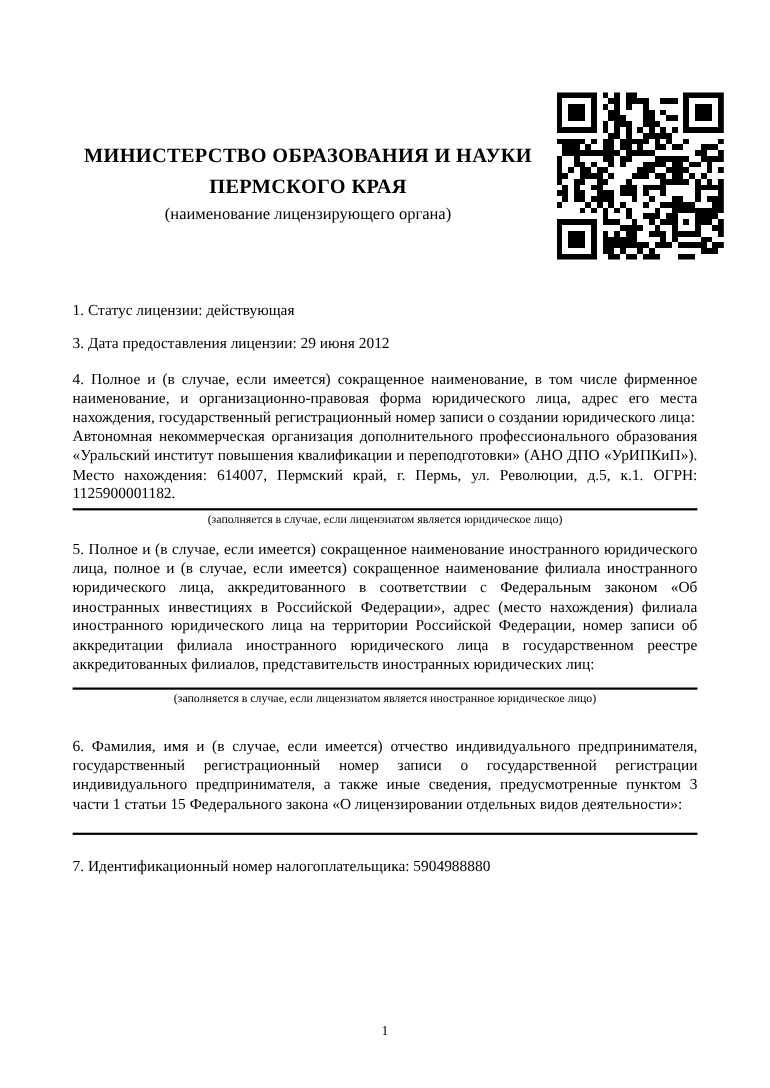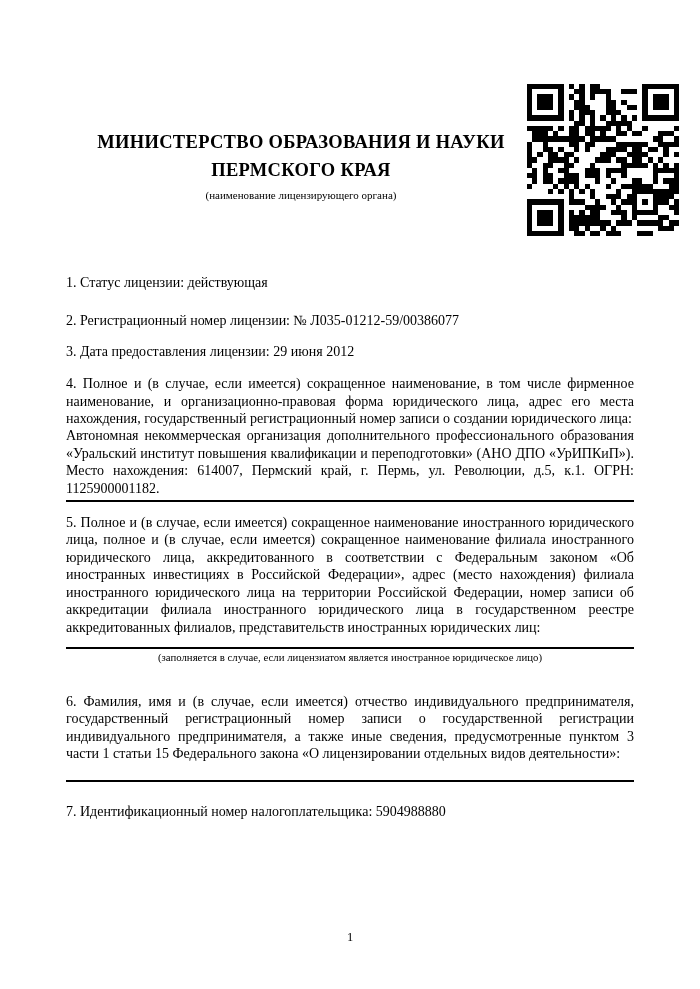--- a/index.html
+++ b/index.html
@@ -9,36 +9,36 @@
     height: 989px;
     background: #ffffff;
     color: #000000;
     font-family: "Liberation Serif", serif;
     overflow: hidden;
     box-sizing: border-box;
   }
   .content { margin: 0 66px; }
 
   
-  .header { position: relative; height: 245px; margin-left: 21px; }
+  .header { position: relative; height: 245px; }
   .ministry-block {
     position: absolute;
     left: 64px; top: 128px;
     width: 432px;
     text-align: center;
   }
   .ministry-line {
     font-weight: bold;
     font-size: 18.5px;
     line-height: 28px;
     letter-spacing: 0.3px;
     white-space: nowrap;
   }
   .ministry-caption {
-    font-size: 11px;
+    font-size: 15px;
     line-height: 16px;
     margin-top: 3px;
   }
   .qr-box {
     position: absolute;
     left: 506px; top: 84px;
     width: 152px; height: 152px;
   }
   .qr-box svg { display: block; width: 152px; height: 152px; shape-rendering: crispEdges; }
 
@@ -534,27 +534,27 @@
           <rect x="22" y="28" width="1" height="1" fill="#000000"></rect>
           <rect x="23" y="28" width="1" height="1" fill="#000000"></rect>
         </svg>
       </div>
   </div>
 
   <div class="content">
 
     <div class="item m-item1">1. Статус лицензии: действующая</div>
 
-    <div class="item m-item2">2. Регистрационный номер лицензии: № Л035-01212-59/00386077</div>
 
     <div class="item m-item3">3. Дата предоставления лицензии: 29 июня 2012</div>
 
     <div class="item m-item4">4. Полное и (в случае, если имеется) сокращенное наименование, в том числе фирменное наименование, и организационно-правовая форма юридического лица, адрес его места нахождения, государственный регистрационный номер записи о создании юридического лица:</div>
     <div class="item">Автономная некоммерческая организация дополнительного профессионального образования «Уральский институт повышения квалификации и переподготовки» (АНО ДПО «УрИПКиП»). Место нахождения: 614007, Пермский край, г. Пермь, ул. Революции, д.5, к.1. ОГРН: 1125900001182.</div>
     <div class="fill-line"></div>
+    <div class="caption">(заполняется в случае, если лицензиатом является юридическое лицо)</div>
 
     <div class="item m-item5">5. Полное и (в случае, если имеется) сокращенное наименование иностранного юридического лица, полное и (в случае, если имеется) сокращенное наименование филиала иностранного юридического лица, аккредитованного в соответствии с Федеральным законом «Об иностранных инвестициях в Российской Федерации», адрес (место нахождения) филиала иностранного юридического лица на территории Российской Федерации, номер записи об аккредитации филиала иностранного юридического лица в государственном реестре аккредитованных филиалов, представительств иностранных юридических лиц:</div>
     <div class="fill-line blank5"></div>
     <div class="caption">(заполняется в случае, если лицензиатом является иностранное юридическое лицо)</div>
 
     <div class="item m-item6">6. Фамилия, имя и (в случае, если имеется) отчество индивидуального предпринимателя, государственный регистрационный номер записи о государственной регистрации индивидуального предпринимателя, а также иные сведения, предусмотренные пунктом 3 части 1 статьи 15 Федерального закона «О лицензировании отдельных видов деятельности»:</div>
     <div class="fill-line blank6"></div>
 
     <div class="item m-item7">7. Идентификационный номер налогоплательщика: 5904988880</div>
   </div>

